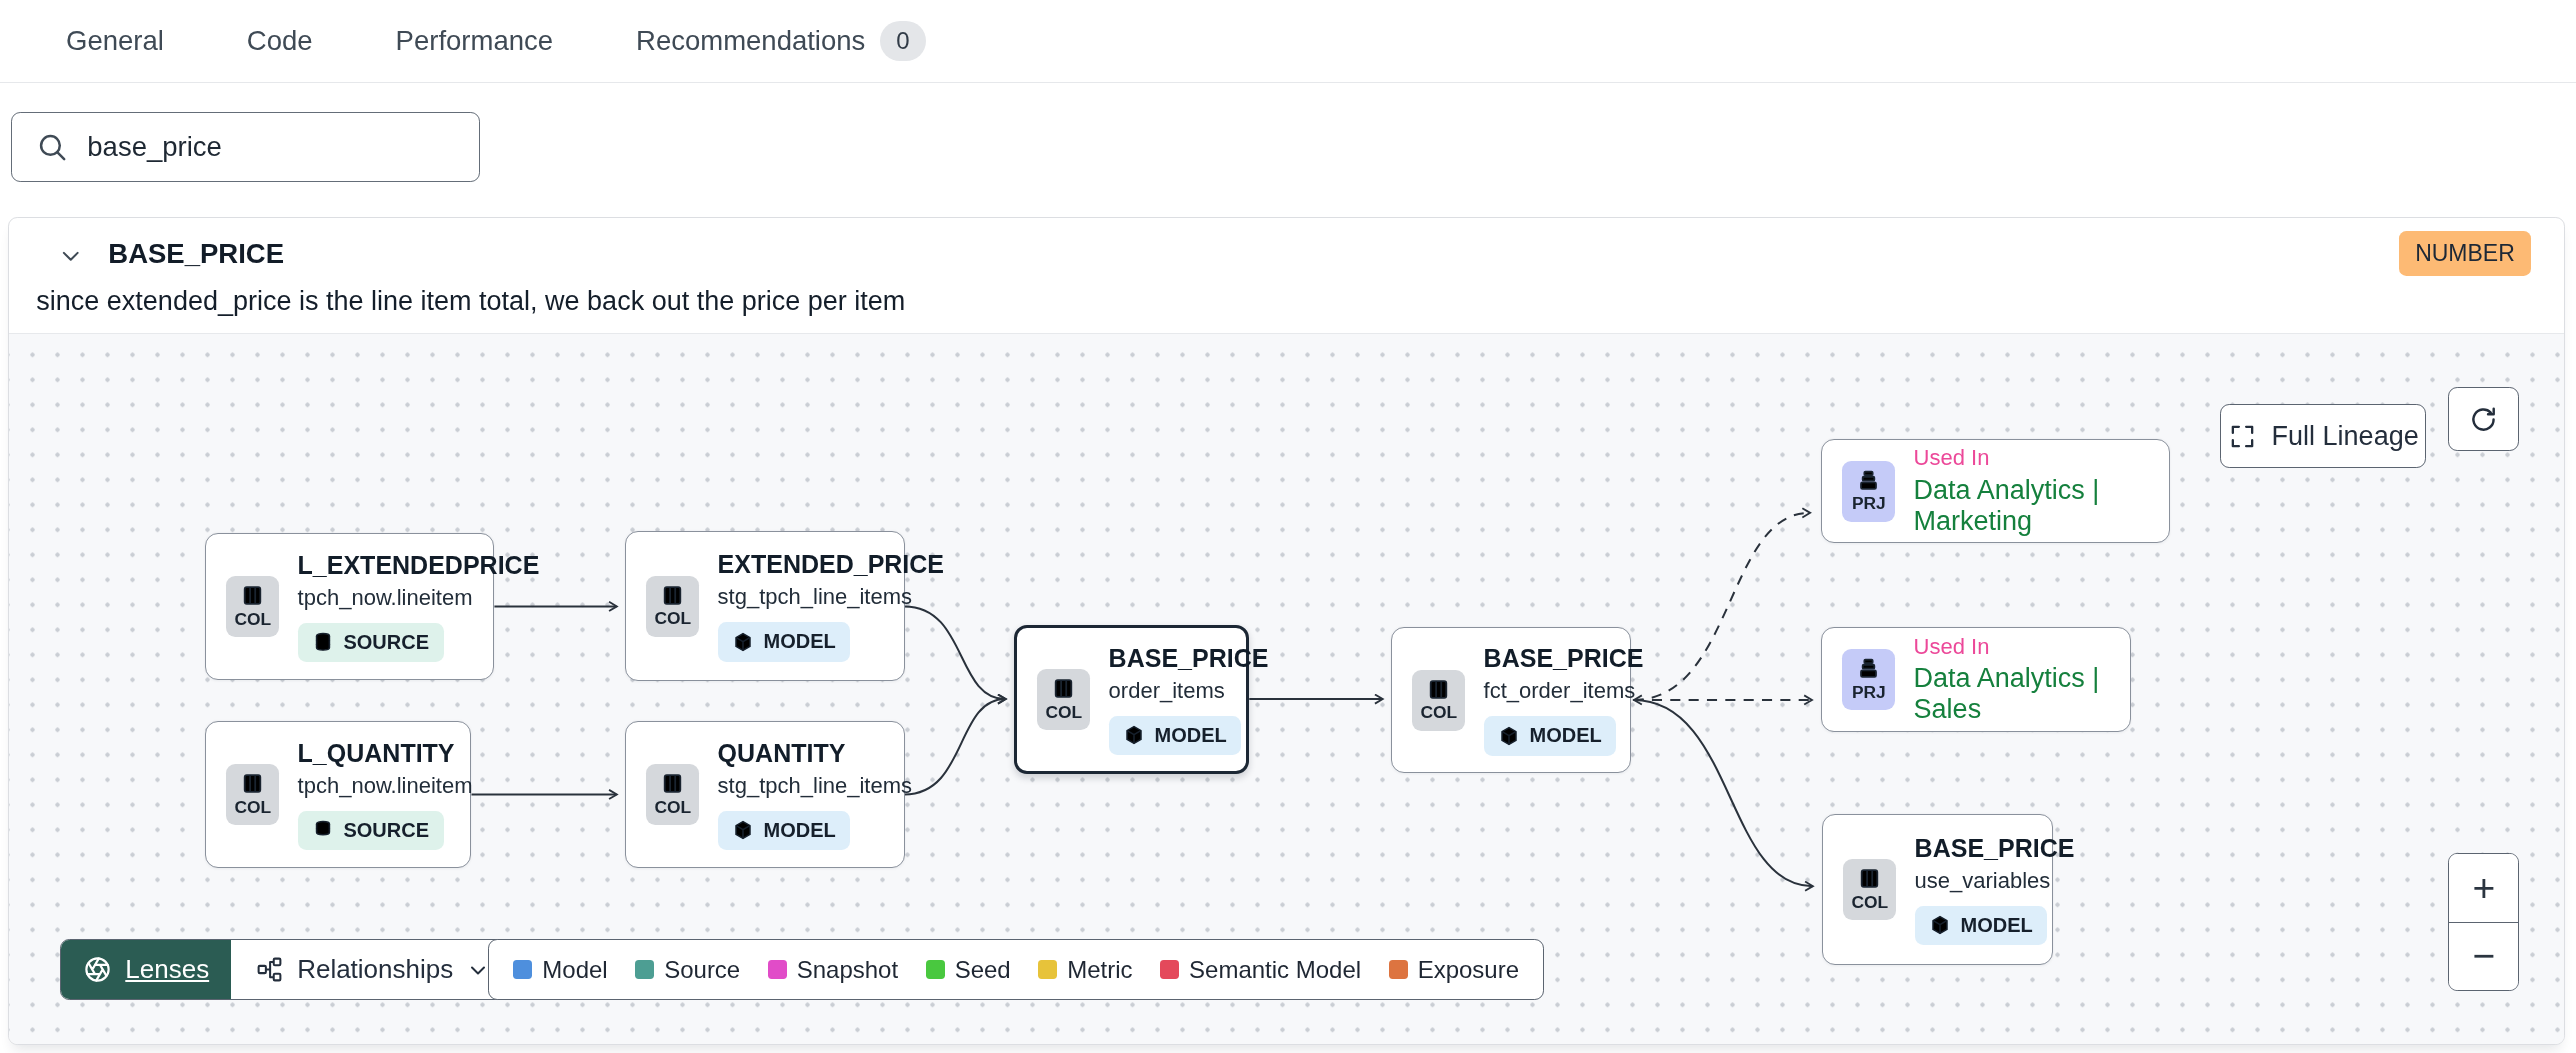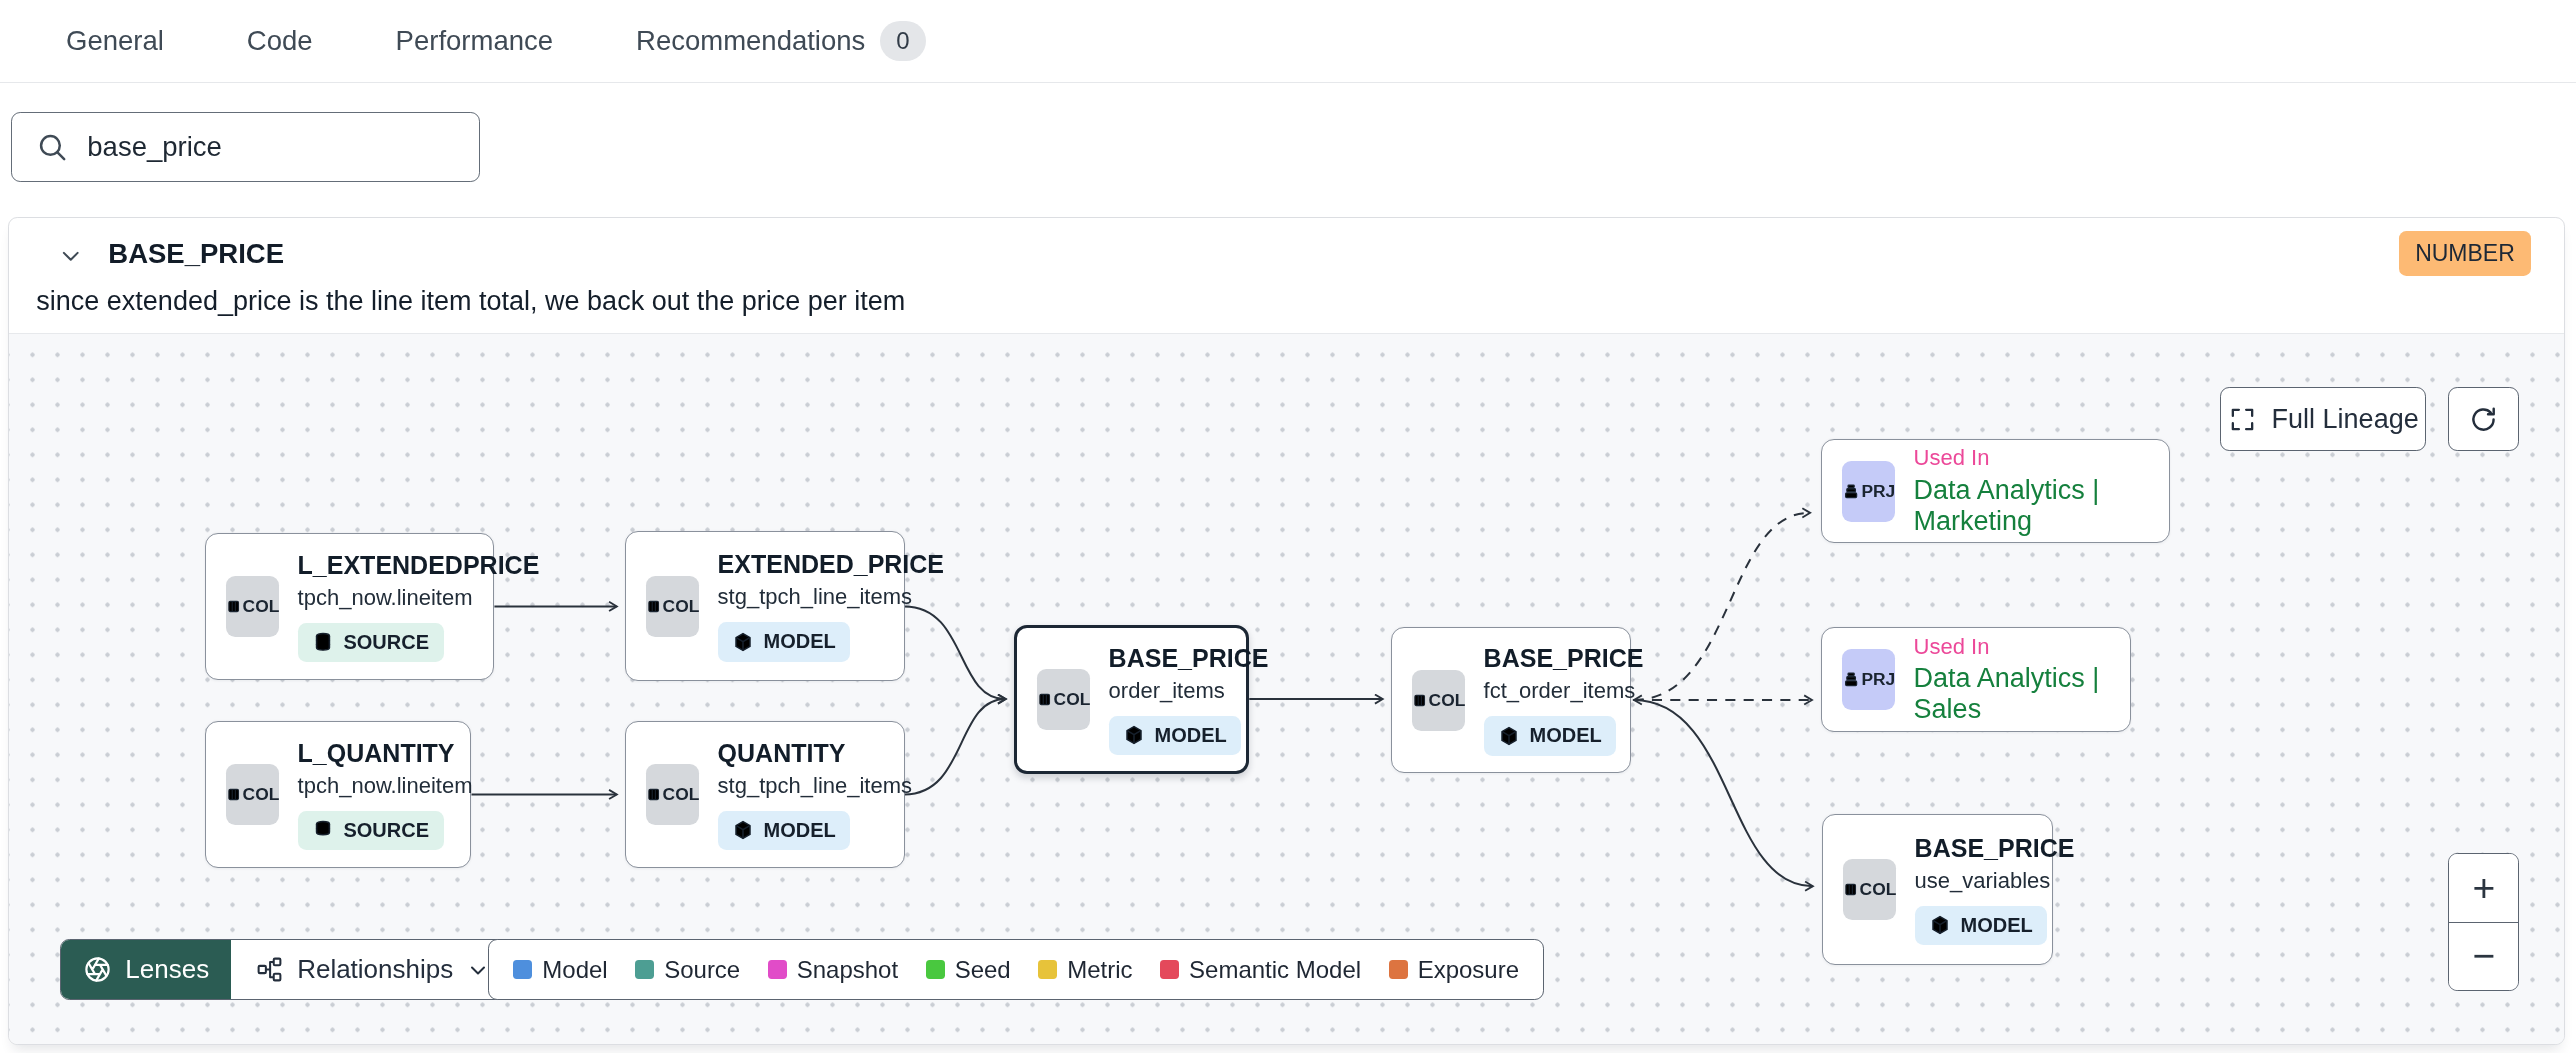--- a/index.html
+++ b/index.html
@@ -63,21 +63,21 @@
   .edges { position:absolute; left:0; top:0; }
   
   .node {
     position:absolute; background:#fff; border:1.8px solid #8a919c; border-radius:13px;
     display:flex; align-items:center; gap:18.3px; padding:0 20px;
     box-shadow:0 0.9px 2.8px rgba(20,30,45,.06); cursor:pointer;
   }
   .node.selected { border:3.7px solid #1c2734; box-shadow:0 3.7px 7.3px rgba(20,30,45,.18); }
   .kind {
     width:53px; height:61px; border-radius:9.2px; flex:none;
-    display:flex; flex-direction:row; align-items:center; justify-content:center; gap:0.9px;
+    display:flex; flex-direction:column; align-items:center; justify-content:center; gap:0.9px;
     font-weight:bold; font-size:17.4px; color:#1a2430;
   }
   .kind svg { width:25px; height:25px; stroke:#1a2430; }
   .node-title { font-size:25px; font-weight:600; color:#121d29; }
   .node-sub   { font-size:22px; color:#222d39; margin-top:4.6px; }
   .pill {
     display:inline-flex; align-items:center; gap:9.2px; margin-top:12px;
     padding:8.3px 14.7px; border-radius:8.3px; font-weight:bold; font-size:20px; color:#16202c;
   }
   .pill svg { width:22px; height:22px; stroke:#16202c; }
@@ -360,40 +360,40 @@
           <div class="pill" style="background-color: rgb(221, 238, 250);">
             <svg viewBox="0 0 24 24" stroke-width="1.7" stroke-linejoin="round">
                 <path d="M12 2.8l7.6 4.4v9.6L12 21.2 4.4 16.8V7.2z"></path>
                 <path d="M4.6 7.3 12 11.6l7.4-4.3M12 11.6v9.4"></path>
               </svg>
             <span>MODEL</span>
           </div>
         </div>
       </div>
 
-      <div class="btn" style="left:2211px;top:53px;width:206px;height:64px">
+      <div class="btn" style="left:2211px;top:70px;width:206px;height:64px">
         <svg width="29" height="29" viewBox="0 0 24 24" fill="none" stroke-width="1.9" stroke-linecap="round" stroke-linejoin="round">
             <path d="M4 9V4h5M15 4h5v5M20 15v5h-5M9 20H4v-5"></path>
           </svg>
         <span>Full Lineage</span>
       </div>
       <div class="btn" style="left:2439px;top:53px;width:71px;height:64px">
         <svg width="31" height="31" viewBox="0 0 24 24" fill="none" stroke-width="1.9" stroke-linecap="round" stroke-linejoin="round">
             <path d="M19.8 12a7.8 7.8 0 1 1-2.2-5.4"></path>
             <polyline points="19.9 3.6 19.9 8 15.5 8"></polyline>
           </svg>
       </div>
 
       <div class="zoomctl" style="left:2439px;top:519px">
         <button class="zbtn">+</button>
         <button class="zbtn">−</button>
       </div>
 
       <div class="lensbar" style="left:51px;top:605px">
-        <div class="lenses" style="background-color: rgb(43, 92, 83);">
+        <div class="lenses" style="background-color: rgb(43, 92, 83); text-decoration: underline;">
           <svg viewBox="0 0 24 24" fill="none" stroke-width="1.8" stroke-linecap="round">
               <circle cx="12" cy="12" r="9.2"></circle>
               <path d="m14.1 8.2 5.3 9.1M9.9 8.2h10.5M7.8 11.9l5.3-9.1M9.9 15.8 4.6 6.7M14.1 15.8H3.6M16.2 12.1l-5.3 9.1"></path>
             </svg>
           <span>Lenses</span>
         </div>
         <div class="relationships">
           <svg width="29" height="29" viewBox="0 0 24 24" fill="none" stroke-width="1.7" stroke-linejoin="round">
               <rect x="3" y="9" width="6" height="6" rx="1"></rect>
               <rect x="15.5" y="3" width="5.5" height="5.5" rx="1"></rect>

